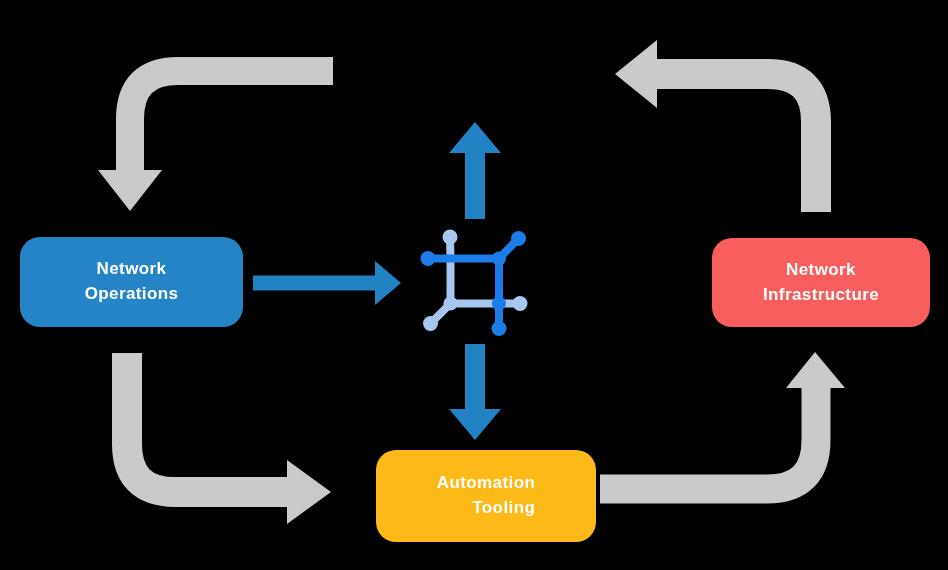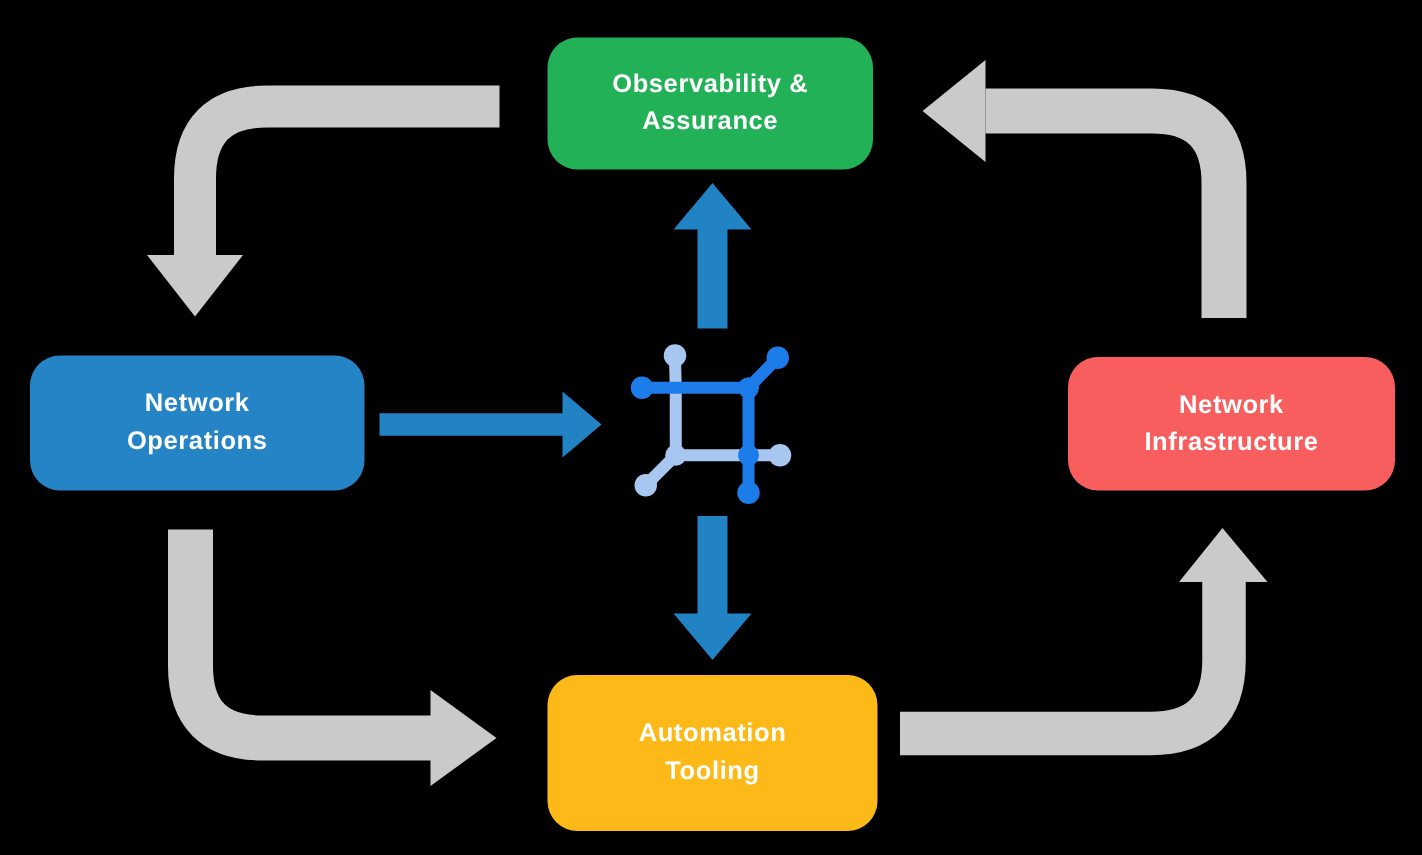--- a/index.html
+++ b/index.html
@@ -37,21 +37,21 @@
     color: var(--text, #ffffff);
     font-size: 17px;
     font-weight: 600;
     line-height: 1.45;
     letter-spacing: 0.4px;
     white-space: pre-line;
   }
   .node-observability   { left: 365px; top: 25px;  width: 217px; height: 88px; background: var(--observability_green); }
   .node-operations      { left: 20px;  top: 237px; width: 223px; height: 90px; background: var(--operations_blue); }
   .node-infrastructure  { left: 712px; top: 238px; width: 218px; height: 89px; background: var(--infrastructure_red); }
-  .node-automation      { left: 365px; top: 450px; width: 220px; height: 104px; background: var(--automation_yellow); }
+  .node-automation      { left: 376px; top: 450px; width: 220px; height: 92px; background: var(--automation_yellow); text-align: right; }
 
   .arrow-gray-stroke { stroke: var(--cycle_arrow_gray, #cacaca); fill: none; }
   .arrow-gray-fill   { fill: var(--cycle_arrow_gray, #cacaca); }
   .arrow-blue-stroke { stroke: var(--flow_arrow_blue, #2182c4); fill: none; }
   .arrow-blue-fill   { fill: var(--flow_arrow_blue, #2182c4); }
   .icon-dark-stroke  { stroke: var(--icon_blue_dark, #1c7ce9); fill: none; stroke-width: 8; }
   .icon-dark-fill    { fill: var(--icon_blue_dark, #1c7ce9); }
   .icon-light-stroke { stroke: var(--icon_blue_light, #a8c7f0); fill: none; stroke-width: 8; }
   .icon-light-fill   { fill: var(--icon_blue_light, #a8c7f0); }
 </style>
@@ -107,24 +107,20 @@
       <line class="icon-dark-stroke" x1="79" y1="31.5" x2="98" y2="12"></line>
       <line class="icon-dark-stroke" x1="79" y1="27" x2="79" y2="101"></line>
       <circle class="icon-dark-fill" cx="8" cy="31.5" r="7.5"></circle>
       <circle class="icon-dark-fill" cx="98.5" cy="11.5" r="7.5"></circle>
       <circle class="icon-dark-fill" cx="79" cy="101.5" r="7.5"></circle>
       <circle class="icon-dark-fill" cx="79" cy="31.5" r="7"></circle>
       <circle class="icon-dark-fill" cx="79" cy="76.5" r="7"></circle>
     </g>
   </svg>
 
-  <div class="node node-observability">
-    <div class="label">Observability &amp;
-Assurance</div>
-  </div>
 
   <div class="node node-operations">
     <div class="label">Network
 Operations</div>
   </div>
 
   <div class="node node-infrastructure">
     <div class="label">Network
 Infrastructure</div>
   </div>

